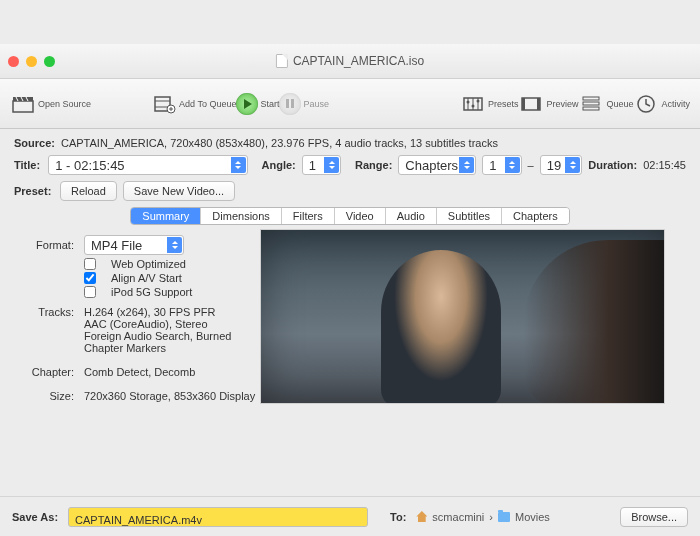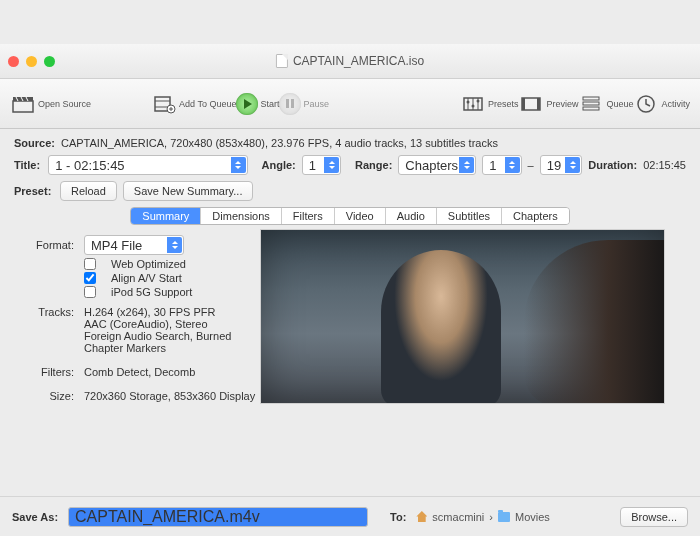--- a/index.html
+++ b/index.html
@@ -37,21 +37,21 @@
 .form-row { display: flex; align-items: center; gap: 10px; margin-bottom: 3px; font-size: 11px; }
 .form-row .flabel { width: 50px; text-align: right; }
 .cb { display: flex; align-items: flex-start; gap: 15px; margin-left: 60px; margin-bottom: 2px; font-size: 11px; }
 .cb input { width: 12px; height: 12px; }
 .info-row { display: flex; gap: 10px; margin-top: 8px; font-size: 11px; }
 .info-row .flabel { width: 50px; text-align: right; }
 .preview { position: absolute; left: 260px; top: 229px; width: 405px; height: 175px; background: linear-gradient(180deg,#3a4852 0%, #5a6872 35%, #6a7680 60%, #4a5058 100%); border: 1px solid #d0d0d0; box-shadow: inset 0 0 40px rgba(0,0,0,0.4); overflow: hidden; }
 .preview .sil1 { position: absolute; left: 120px; top: 20px; width: 120px; height: 155px; background: radial-gradient(ellipse at 50% 30%, #d8b898 0%, #a88868 30%, transparent 55%), #2a3038; border-radius: 50% 50% 10% 10% / 40% 40% 10% 10%; }
 .preview .sil2 { position: absolute; right: 0px; top: 10px; width: 140px; height: 165px; background: linear-gradient(270deg, #1a1818, #3a2e28 40%, transparent); border-radius: 60% 0 0 20% / 50% 0 0 20%; }
 .bottom { position: absolute; bottom: 0; left: 0; right: 0; height: 40px; border-top: 1px solid #d5d5d5; display: flex; align-items: center; padding: 0 12px; gap: 10px; background: #ececec; }
-.textin { background: #3b82f6; border: 1px solid #bfbfbf; border-radius: 3px; height: 20px; padding: 0 6px; display: flex; align-items: flex-end; flex: 0 0 300px; font-size: 16px; }
+.textin { background: #fde047; border: 1px solid #bfbfbf; border-radius: 3px; height: 20px; padding: 0 6px; display: flex; align-items: flex-end; flex: 0 0 300px; font-size: 11px; }
 .path { display: flex; align-items: center; gap: 5px; font-size: 11px; color: #555; }
 .fold { width: 12px; height: 10px; background: #6eb5f5; border-radius: 1px; position: relative; }
 .fold::before { content:""; position:absolute; top:-2px; left:0; width:5px; height:2px; background:#6eb5f5; border-radius:1px 1px 0 0; }
 .home { width: 11px; height: 11px; background:#e0a050; clip-path: polygon(50% 0, 100% 50%, 85% 50%, 85% 100%, 15% 100%, 15% 50%, 0 50%); }
 svg.ticon { width: 26px; height: 22px; }
 </style>
 </head>
 <body>
 
 <div class="titlebar">
@@ -185,21 +185,21 @@
     <span class="lbl" style="margin-left:auto">Duration:</span>
     <span>02:15:45</span>
   </div>
 
   <div class="row">
     <span class="lbl" style="width:40px">Preset:</span>
     <div class="btn">
         <span>Reload</span>
       </div>
     <div class="btn">
-        <span>Save New Summary...</span>
+        <span>Save New Video...</span>
       </div>
   </div>
 
   <div class="tabs">
     <div class="tabseg">
       <div class="tab active">Summary</div>
       <div class="tab">Dimensions</div>
       <div class="tab">Filters</div>
       <div class="tab">Video</div>
       <div class="tab">Audio</div>
@@ -232,21 +232,21 @@
     <div class="info-row">
       <span class="flabel">Tracks:</span>
       <div>
         <div>H.264 (x264), 30 FPS PFR</div>
         <div>AAC (CoreAudio), Stereo</div>
         <div>Foreign Audio Search, Burned</div>
         <div>Chapter Markers</div>
       </div>
     </div>
     <div class="info-row" style="margin-top:12px">
-      <span class="flabel">Filters:</span>
+      <span class="flabel">Chapter:</span>
       <span>Comb Detect, Decomb</span>
     </div>
     <div class="info-row" style="margin-top:12px">
       <span class="flabel">Size:</span>
       <span>720x360 Storage, 853x360 Display</span>
     </div>
   </div>
 </div>
 
 <div class="preview">

